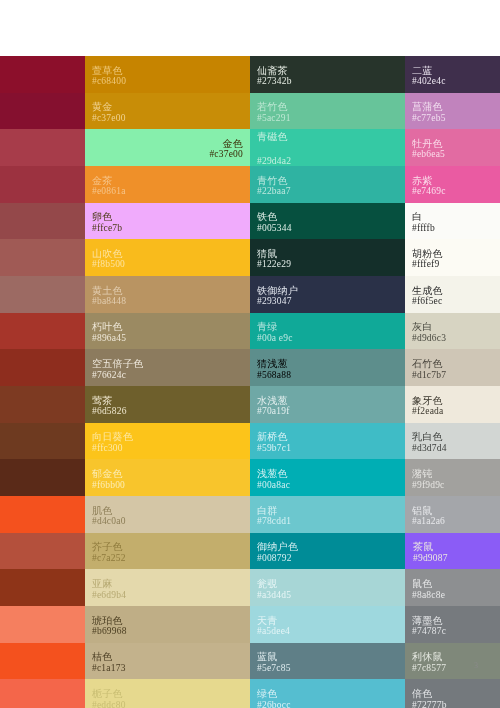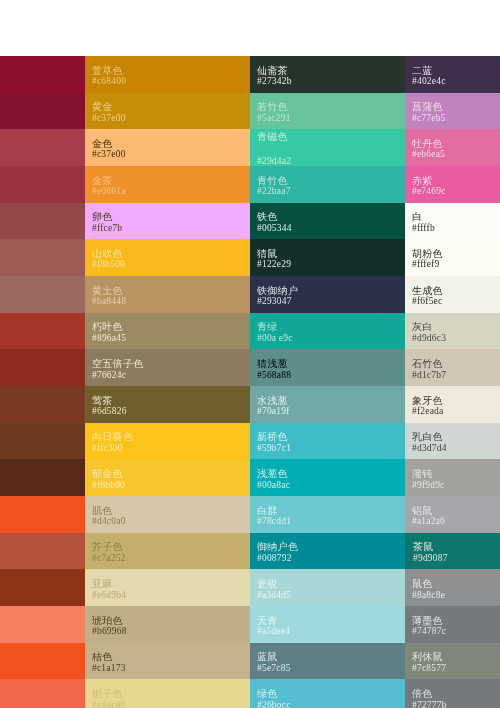--- a/index.html
+++ b/index.html
@@ -91,21 +91,21 @@
 
     <div class="col col-a" id="col0">
         <div class="cell" style="background: rgb(198, 132, 0); color: rgb(239, 201, 122);">
           <div class="cname">萱草色</div>
           <div class="chex">#c68400</div>
         </div>
         <div class="cell" style="background: rgb(200, 141, 7); color: rgb(240, 210, 145);">
           <div class="cname">黄金</div>
           <div class="chex">#c37e00</div>
         </div>
-        <div class="cell" style="background: #fdba74; color: rgb(58, 42, 5);">
+        <div class="cell" style="background: #86efac; color: rgb(58, 42, 5); text-align: right;">
           <div class="cname">金色</div>
           <div class="chex">#c37e00</div>
         </div>
         <div class="cell" style="background: rgb(239, 144, 41); color: rgb(246, 197, 138);">
           <div class="cname">金茶</div>
           <div class="chex">#e0861a</div>
         </div>
         <div class="cell" style="background: #f0abfc; color: rgb(74, 58, 20);">
           <div class="cname">卵色</div>
           <div class="chex">#ffce7b</div>
@@ -283,21 +283,21 @@
           <div class="chex">#d3d7d4</div>
         </div>
         <div class="cell" style="background: rgb(162, 161, 158); color: rgb(230, 229, 226);">
           <div class="cname">潴钝</div>
           <div class="chex">#9f9d9c</div>
         </div>
         <div class="cell" style="background: rgb(164, 166, 170); color: rgb(232, 233, 236);">
           <div class="cname">铝鼠</div>
           <div class="chex">#a1a2a6</div>
         </div>
-        <div class="cell" style="background: #0f766e; color: rgb(236, 231, 224); padding-left: 8px;">
+        <div class="cell" style="background: #8b5cf6; color: rgb(236, 231, 224); padding-left: 8px;">
           <div class="cname">茶鼠</div>
           <div class="chex">#9d9087</div>
         </div>
         <div class="cell" style="background: rgb(141, 143, 145); color: rgb(232, 233, 234);">
           <div class="cname">鼠色</div>
           <div class="chex">#8a8c8e</div>
         </div>
         <div class="cell" style="background: rgb(118, 122, 126); color: rgb(228, 230, 232);">
           <div class="cname">薄墨色</div>
           <div class="chex">#74787c</div>

